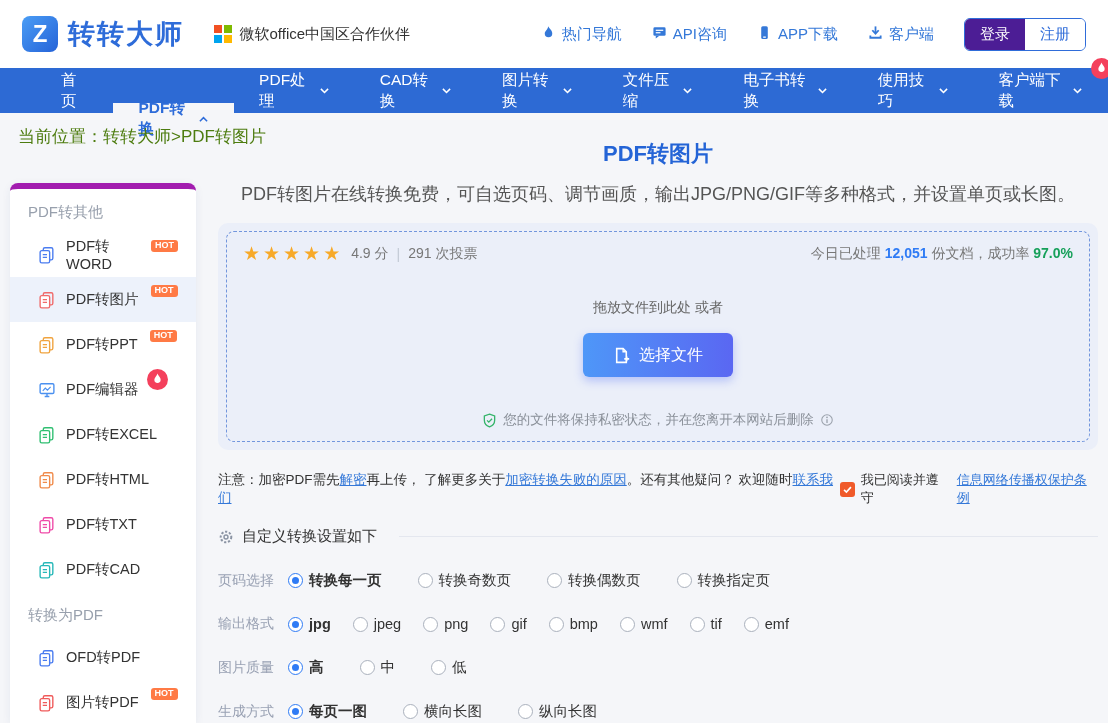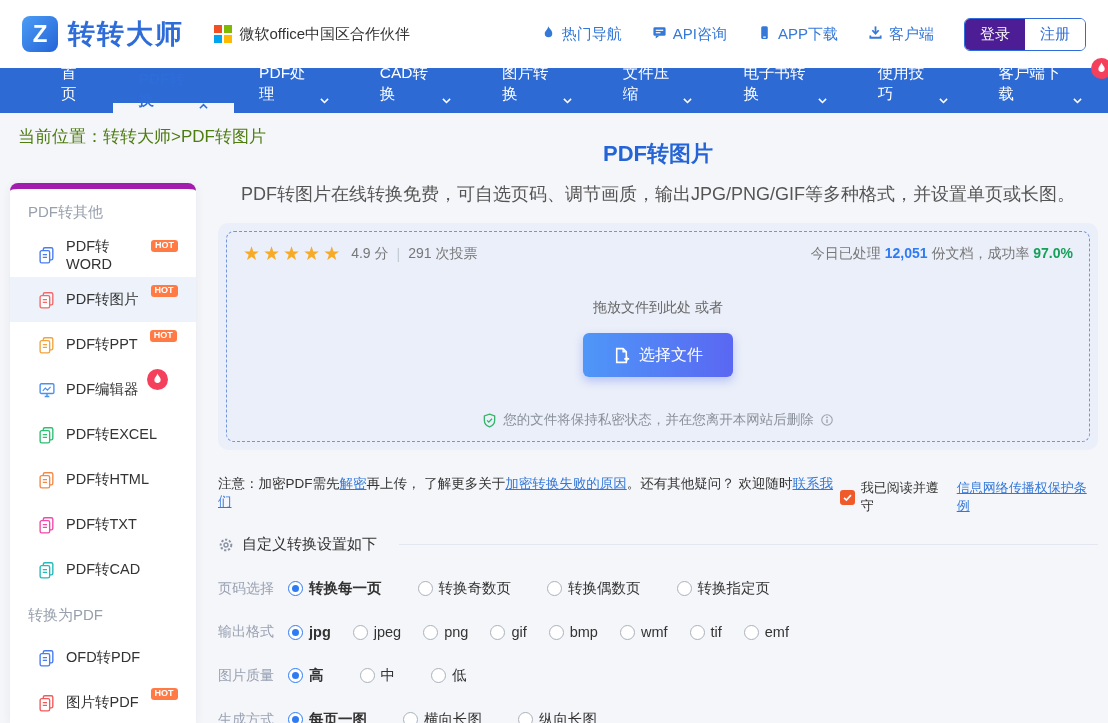--- a/index.html
+++ b/index.html
@@ -16,21 +16,21 @@
   .ms-logo { display:grid; grid-template-columns:8px 8px; grid-template-rows:8px 8px; gap:1.5px; }
   .ms-sq { width:8px; height:8px; }
   .header-links { margin-left:auto; display:flex; align-items:center; gap:30px; }
   .header-link { display:flex; align-items:flex-start; gap:6px; font-size:15px; color:#3478d8; cursor:pointer; }
   .auth { display:flex; margin-left:30px; border:1px solid #2f6cd9; border-radius:6px; overflow:hidden; }
   .btn-login { background:#4c1d95; color:#fff; font-size:15px; padding:6px 15px; cursor:pointer;font-family:Liberation Mono, monospace; }
   .btn-register { background:#fff; color:#2f6cd9; font-size:15px; padding:6px 15px; cursor:pointer; }
 
   
   .navbar { height:45px; background:#2d6ad4; display:flex; align-items:stretch; padding-left:36px; }
-  .nav-item { display:flex; align-items:flex-end; gap:7px; padding:8px 25px; color:#fff; font-size:15.5px; cursor:pointer; position:relative; }
+  .nav-item { display:flex; align-items:center; gap:7px; padding:16px 25px; color:#fff; font-size:15.5px; cursor:pointer; position:relative; }
   .nav-item.active { background:#f5f6f9; color:#2e6cd9; font-weight:bold;margin-top:35px; }
   .fire-badge { position:absolute; top:-10px; right:-4px; }
 
   
   .content { position:relative; display:flex; align-items:flex-start; height:610px; }
   .breadcrumb { position:absolute; left:18px; top:12px; font-size:17px; color:#4d7c0f; white-space:nowrap; }
 
   .sidebar { margin:70px 0 0 10px; width:186px; height:540px; background:#fff; border-top:6px solid #a21caf;
     border-radius:8px 8px 0 0; box-shadow:0 2px 10px rgba(30,60,120,.07); }
   .side-title { padding:14px 18px 10px 18px; font-size:15px; color:#98a0ad; }
@@ -57,21 +57,21 @@
   .upload-mid { flex:1; display:flex; flex-direction:column; align-items:center; justify-content:center; gap:16px; }
   .drop-text { font-size:14px; color:#666; }
   .select-btn { width:150px; height:44px; border:none; border-radius:6px; color:#fff; font-size:16px;
     background:linear-gradient(90deg,#4e97f8,#5a67f2); display:flex; align-items:center; justify-content:center; gap:9px;
     cursor:pointer; box-shadow:0 4px 10px rgba(80,110,245,.35); font-family:inherit; }
   .privacy { display:flex; align-items:center; justify-content:center; gap:6px; font-size:13.5px; color:#8a9099; }
 
   
   .note-row { margin-top:21px; display:flex; justify-content:space-between; align-items:center; font-size:13.5px; color:#333; }
   .note-row a, .agree a { color:#3478d8; text-decoration:underline; cursor:pointer; }
-  .agree { display:flex; align-items:center; gap:6px; font-size:13px; color:#333;margin-top:8px; }
+  .agree { display:flex; align-items:center; gap:6px; font-size:13px; color:#333; }
   .checkbox { width:15px; height:15px; border-radius:3px; background:#f05a2a; display:flex; align-items:center; justify-content:center; cursor:pointer; flex-shrink:0; }
 
   
   .settings-header { margin-top:20px; display:flex; align-items:center; gap:8px; }
   .settings-title { font-size:15px; color:#333; }
   .settings-rule { flex:1; border-top:1px solid #e4e7ef; margin-left:14px; }
   .set-row { margin-top:25px; display:flex; align-items:center; }
   .set-label { width:70px; flex-shrink:0; font-size:14px; color:#99a1b3; }
   .option { display:flex; align-items:center; gap:6px; margin-right:36px; cursor:pointer; font-size:14.5px; color:#333; }
   .row-output-format .option { margin-right:22px; }

